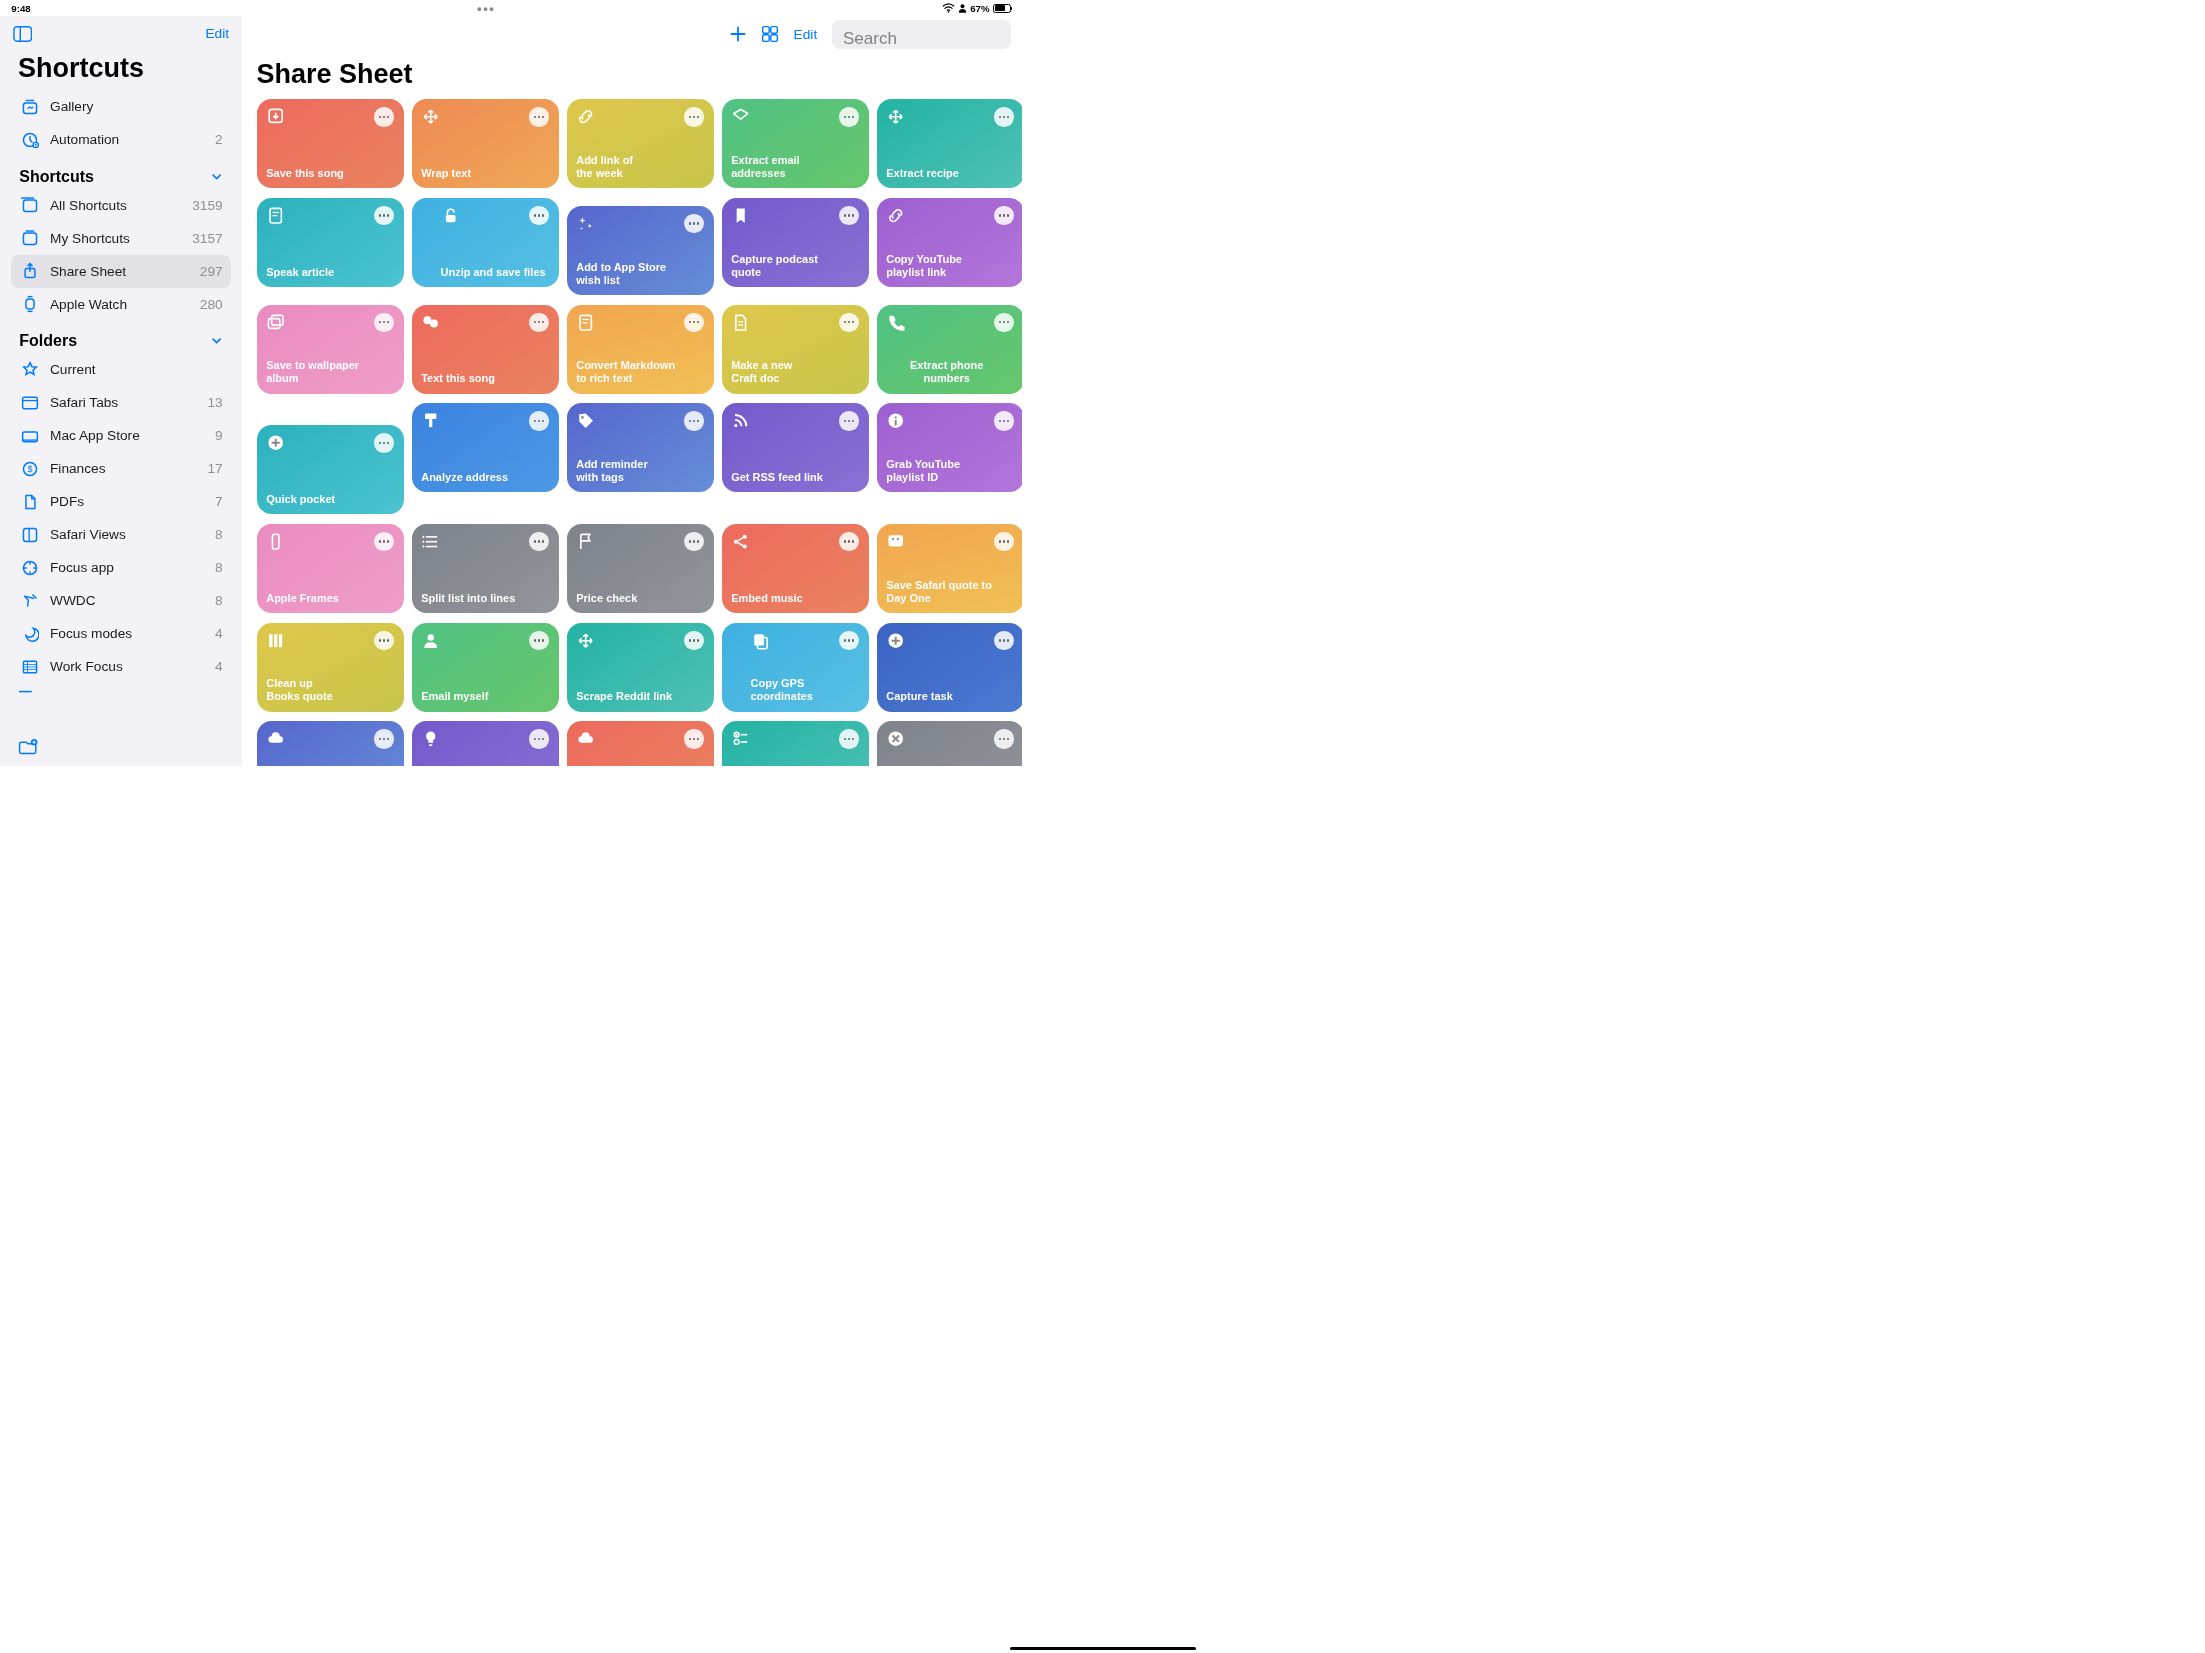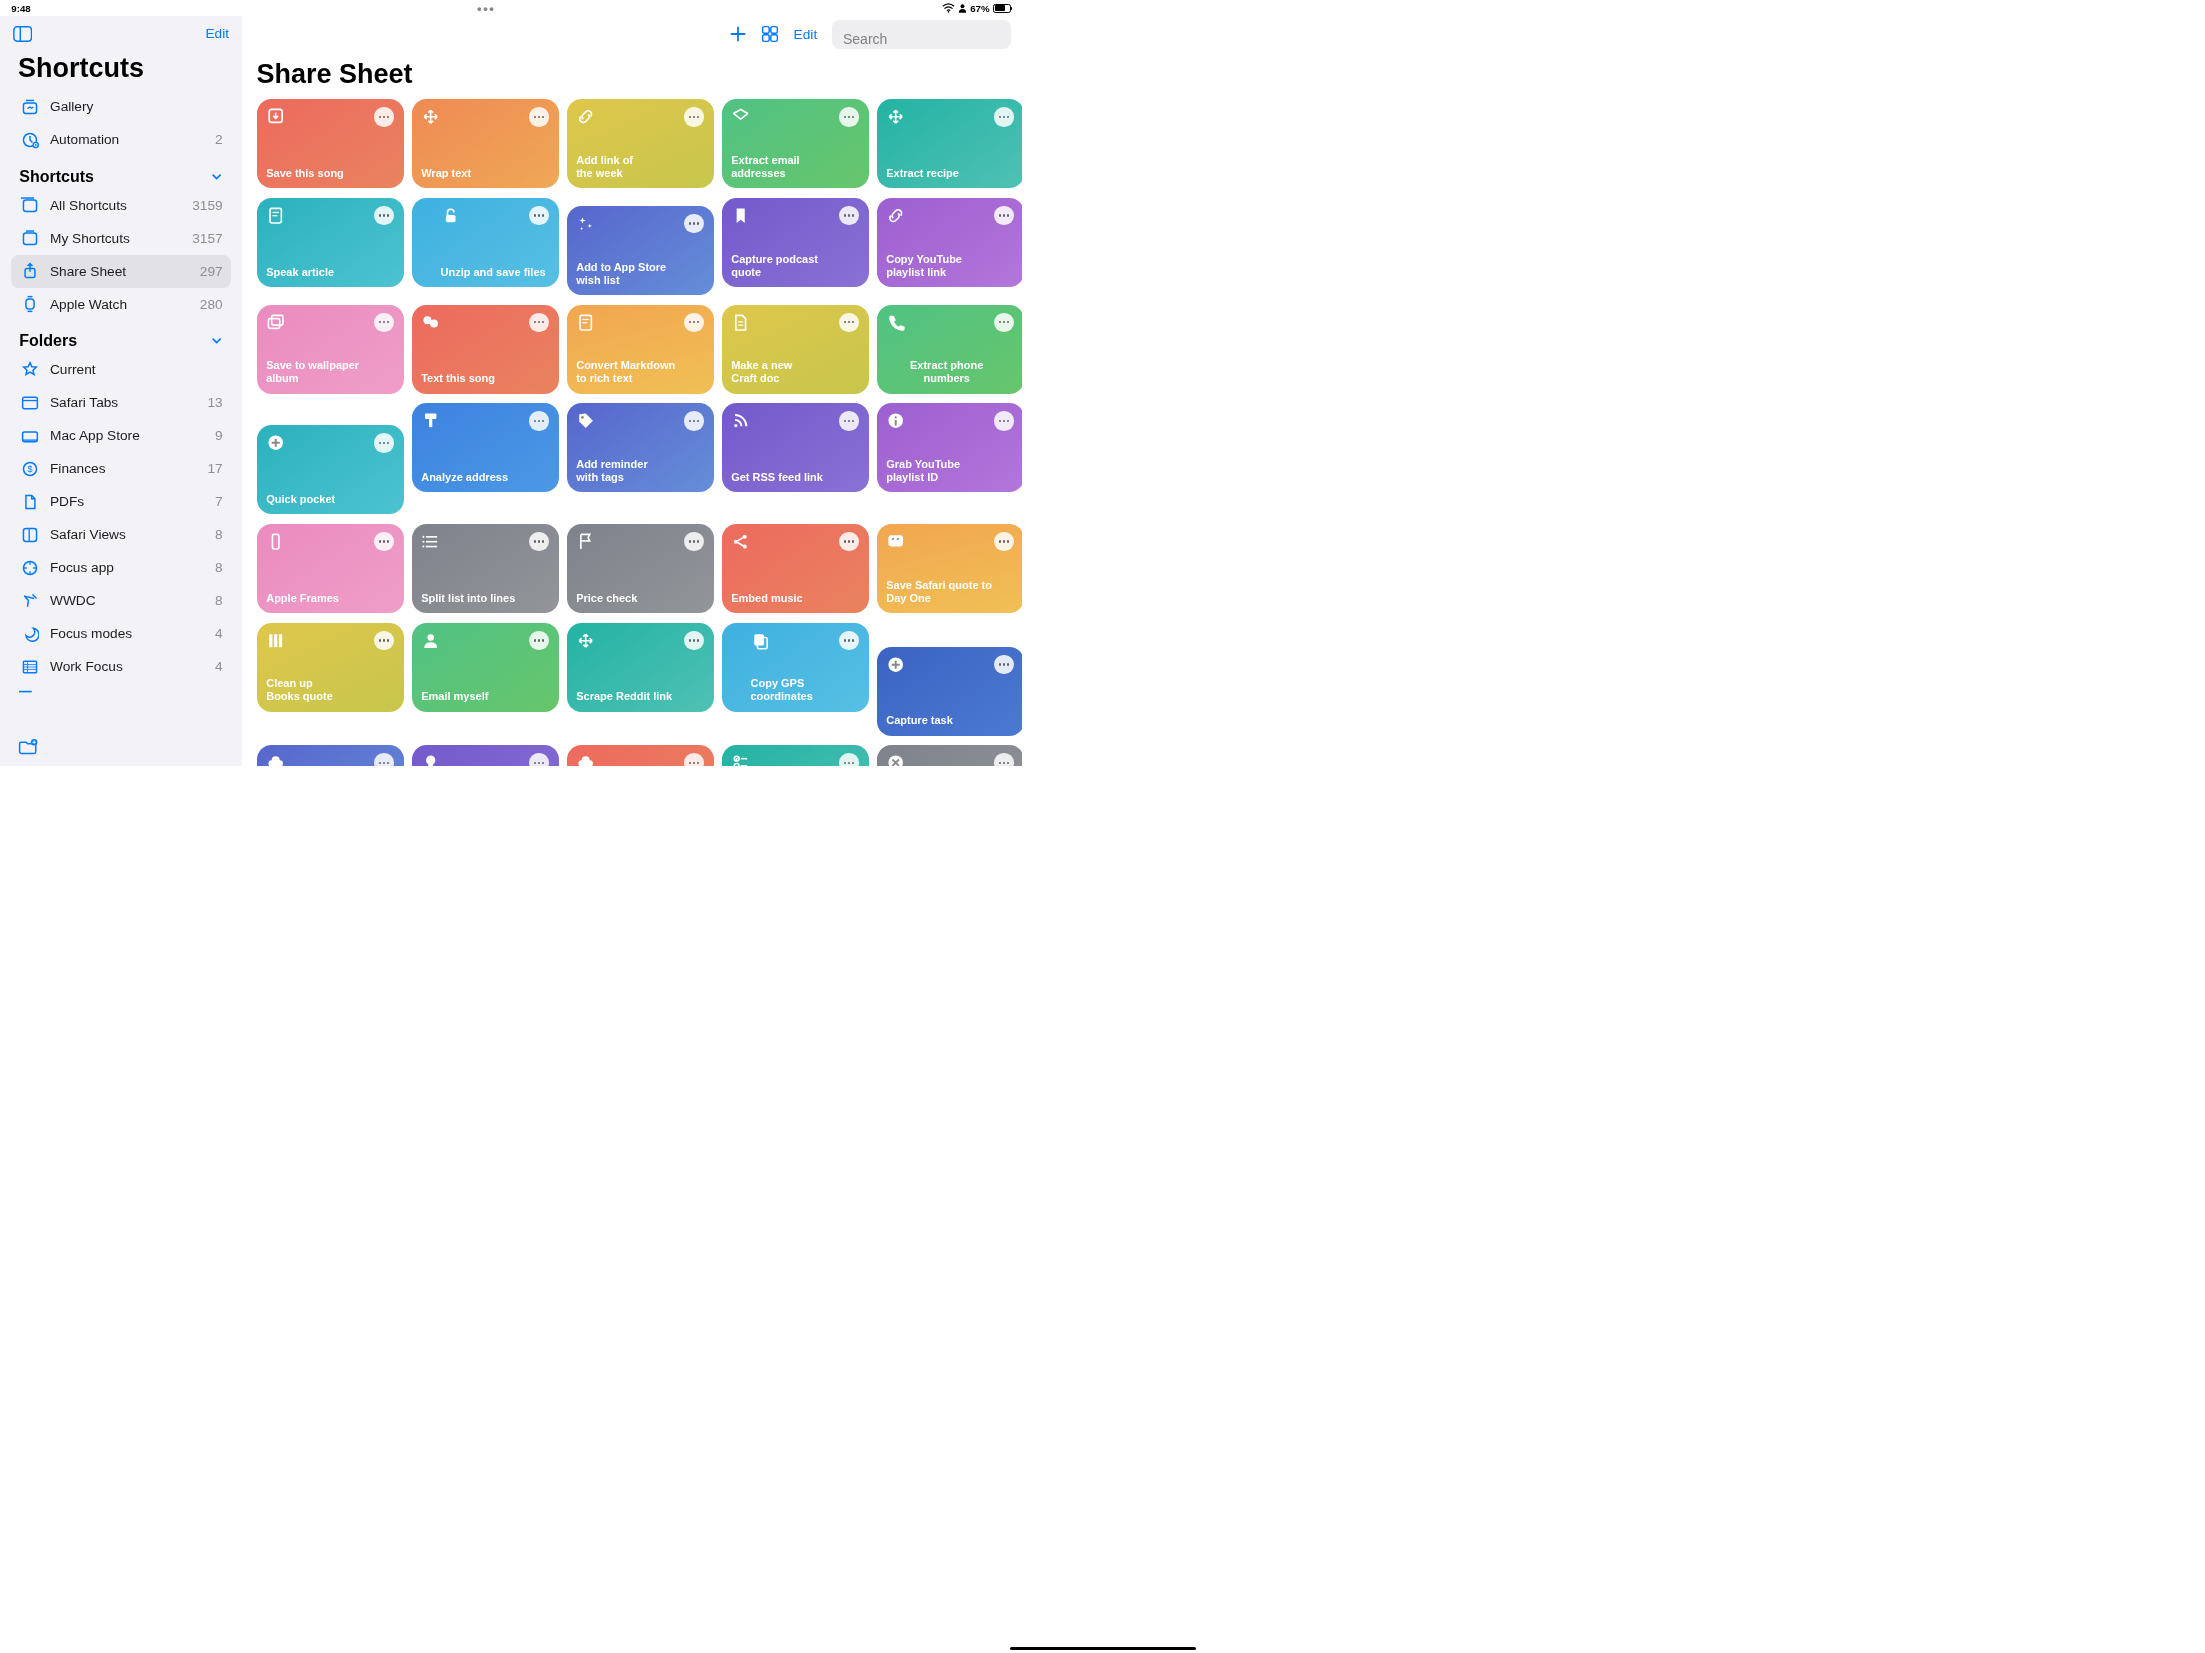--- a/index.html
+++ b/index.html
@@ -87,21 +87,21 @@
     border-radius: 8px;
     height: 29px;
     width: 179px;
     padding: 0 6.5px;
     color: #808085;
     font-size: 13.7px;
     gap: 4.8px;
   }
   .searchbox input {
     border:none; background:transparent; outline:none;
-    font-size:14px; flex:1; color:#a21caf;margin-top:10px;
+    font-size:17px; flex:1; color:#a21caf;margin-top:10px;
   }
   .searchbox input::placeholder { color:#808085; }
   .main-title { font-size: 27px; font-weight: 700; padding: 6.5px 0 9.7px 14.5px; }
   .grid {
     padding: 0 13px 13px 14.5px;
     display: grid;
     grid-template-columns: repeat(5, 147px);
     gap: 9.7px 8px;
     overflow-y:auto;
     flex:1;
@@ -129,21 +129,21 @@
   .g-red    { background: linear-gradient(145deg,#ed6a5e,#e9835f); }
   .g-orange { background: linear-gradient(145deg,#ef8a54,#efa856); }
   .g-lorange{ background: linear-gradient(165deg,#f2a650,#f0c055); }
   .g-yellow { background: linear-gradient(155deg,#dec74b,#c7c64c); }
   .g-green  { background: linear-gradient(145deg,#50c284,#67c66b); }
   .g-teal   { background: linear-gradient(145deg,#23b3a4,#4fc1b4); }
   .g-dteal  { background: linear-gradient(145deg,#2cb1bd,#4cc3d1); }
   .g-cyan   { background: linear-gradient(145deg,#3eb0e0,#57c0e3); padding-left: 29px; }
   .g-blue   { background: linear-gradient(145deg,#3c82e0,#4c99e5); }
   .g-indigo { background: linear-gradient(145deg,#5766cd,#658ed8); }
-  .g-dblue  { background: linear-gradient(145deg,#3b63c2,#4b7ad2); margin-top: 24px; }
+  .g-dblue  { background: linear-gradient(145deg,#3b63c2,#4b7ad2); }
   .g-purple { background: linear-gradient(145deg,#7359cb,#8971d5); }
   .g-violet { background: linear-gradient(145deg,#9c5fd0,#b376da); }
   .g-lpink  { background: linear-gradient(145deg,#ea8bbf,#ef9ec8); }
   .g-gray   { background: linear-gradient(145deg,#7e828b,#929599); }
   .battery { width:18px; height:9px; border:0.8px solid #000; border-radius:2.4px; position:relative; }
   .battery::after { content:''; position:absolute; right:-2.4px; top:2.4px; width:1.6px; height:3.2px; background:#000; border-radius:0 0.8px 0.8px 0;}
   .battery .fill { position:absolute; left:0.8px; top:0.8px; bottom:0.8px; width:67%; background:#000; border-radius:0.8px;}
   svg { display:block; }
 </style>
 </head>

